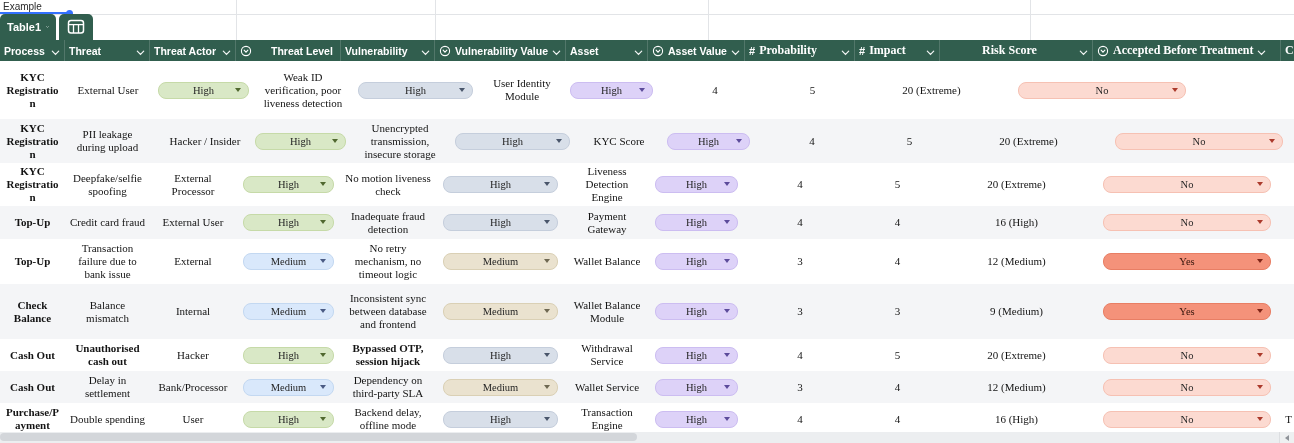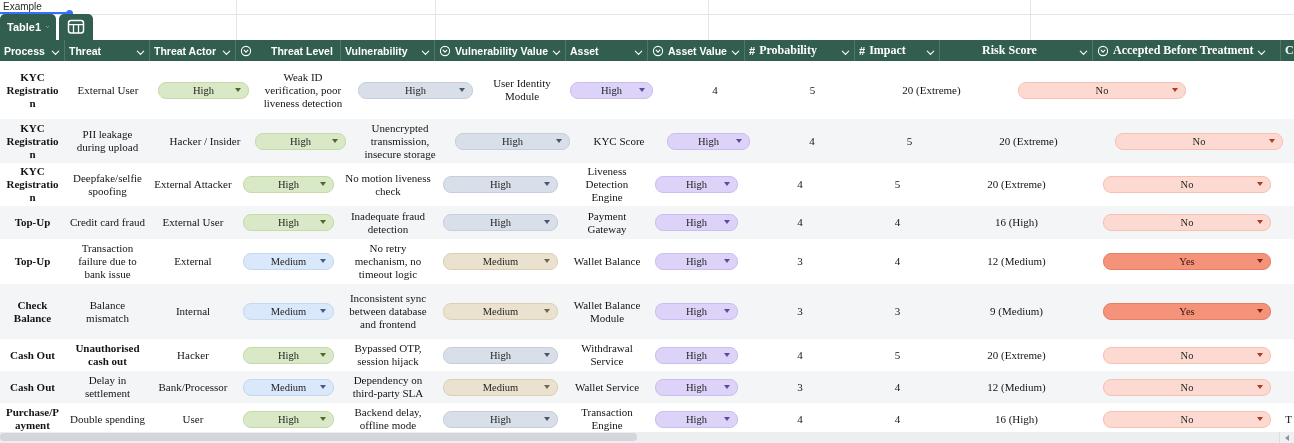--- a/index.html
+++ b/index.html
@@ -301,21 +301,21 @@
         </div>
       </div>
       <div class="row">
         <div class="cell k-process" style="width: 65px;">
           <span>KYC Registration</span>
         </div>
         <div class="cell k-threat" style="width: 85px;">
           <span>Deepfake/selfie spoofing</span>
         </div>
         <div class="cell k-threat_actor" style="width: 86px;">
-          <span>External Attacker</span>
+          <span>External Processor</span>
         </div>
         <div class="cell k-threat_level" style="width: 105px;">
           <div class="pill" style="background: rgb(217, 232, 198); border-color: rgb(198, 218, 168); color: rgb(37, 37, 37);">
             <span>High</span>
             <span class="tri" style="border-top-color: rgb(80, 104, 47);"></span>
           </div>
         </div>
         <div class="cell k-vulnerability" style="width: 94px;">
           <span>No motion liveness check</span>
         </div>
@@ -521,21 +521,21 @@
         </div>
         <div class="cell k-threat_actor" style="width: 86px;">
           <span>Hacker</span>
         </div>
         <div class="cell k-threat_level" style="width: 105px;">
           <div class="pill" style="background: rgb(217, 232, 198); border-color: rgb(198, 218, 168); color: rgb(37, 37, 37);">
             <span>High</span>
             <span class="tri" style="border-top-color: rgb(80, 104, 47);"></span>
           </div>
         </div>
-        <div class="cell k-vulnerability" style="width: 94px;">
+        <div class="cell k-vulnerability" style="width: 94px; font-weight: bold;">
           <span>Bypassed OTP, session hijack</span>
         </div>
         <div class="cell k-vulnerability_value" style="width: 131px;">
           <div class="pill" style="background: rgb(216, 223, 233); border-color: rgb(197, 206, 220); color: rgb(37, 37, 37);">
             <span>High</span>
             <span class="tri" style="border-top-color: rgb(73, 86, 107);"></span>
           </div>
         </div>
         <div class="cell k-asset" style="width: 82px;">
           <span>Withdrawal Service</span>

